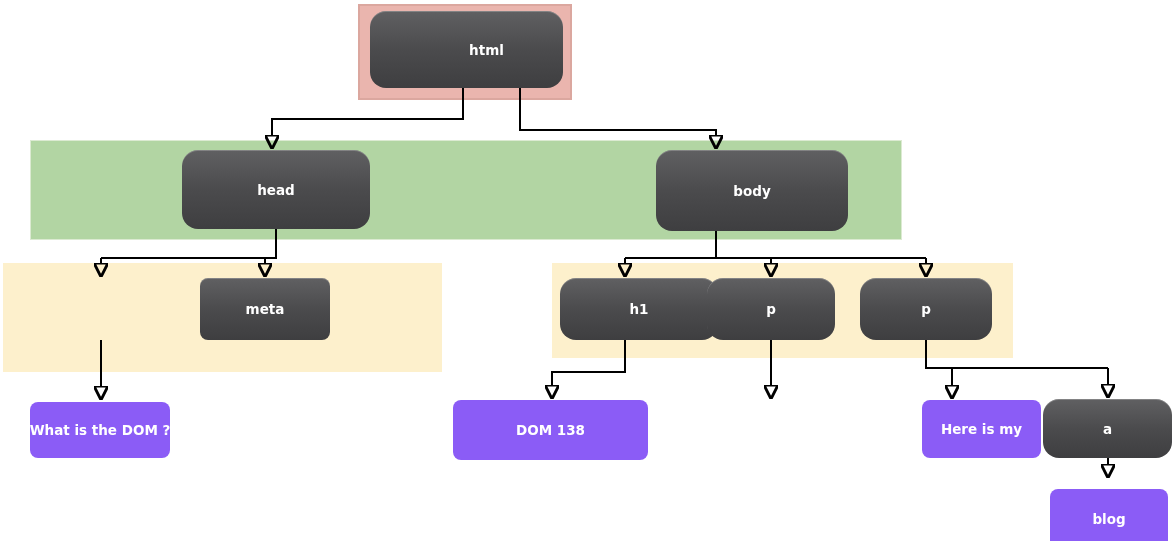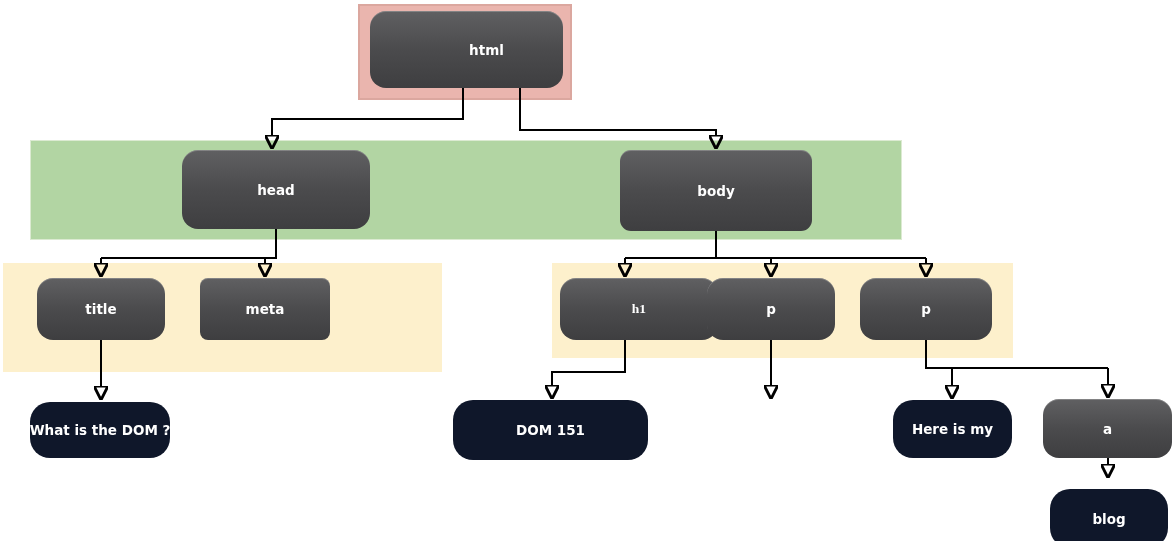--- a/index.html
+++ b/index.html
@@ -10,21 +10,21 @@
   .band-pink   { left:358px; top:4px;   width:214px; height:96px;  background:#eab5ae; border:2px solid #dba79f; box-sizing:border-box; }
   .band-green  { left:30px;  top:140px; width:872px; height:100px; background:#b2d5a3; border:1px solid #dcead2; box-sizing:border-box; }
   .band-yellow-left  { left:3px;   top:263px; width:439px; height:109px; background:#fdf0cc; }
   .band-yellow-right { left:552px; top:263px; width:461px; height:95px;  background:#fdf0cc; }
 
   .node { position:absolute; display:flex; align-items:center; justify-content:center;
           color:#ffffff; font-weight:bold; font-size:13.5px; text-align:center;
           box-sizing:border-box; white-space:nowrap; }
   .node-dark { background:linear-gradient(180deg,#606062 0%,#4b4b4d 50%,#3e3e40 100%);
                border-radius:16px; box-shadow:inset 0 1px 0 rgba(255,255,255,0.22); }
-  .node-red  { background:#0f172a; border-radius:20px; }
+  .node-red  { background:#8b5cf6; border-radius:8px; }
 
   .wires { position:absolute; left:0; top:0; width:1175px; height:541px; pointer-events:none; }
   .wires path { stroke:#000000; stroke-width:2; fill:none; }
 </style>
 </head>
 <body>
 
 <div class="canvas">
 
   <div class="band band-pink"></div>
@@ -56,26 +56,25 @@
 
     <path d="M926,340 L926,368 L1108,368"></path>
     <path d="M952,368 L952,385" marker-end="url(#arrow)"></path>
     <path d="M1108,368 L1108,384" marker-end="url(#arrow)"></path>
 
     <path d="M1108,458 L1108,464" marker-end="url(#arrow)"></path>
   </svg>
 
   <div class="node node-dark" style="left:370px; top:11px;  width:193px; height:77px;padding-left:40px;">html</div>
   <div class="node node-dark" style="left:182px; top:150px; width:188px; height:79px;">head</div>
-  <div class="node node-dark" style="left:620px; top:150px; width:192px; height:81px;border-radius:11px;">body</div>
-  <div class="node node-dark" style="left:37px;  top:278px; width:128px; height:62px;">title</div>
+  <div class="node node-dark" style="left:656px; top:150px; width:192px; height:81px;">body</div>
   <div class="node node-dark" style="left:200px; top:278px; width:130px; height:62px;border-radius:8px;">meta</div>
-  <div class="node node-dark" style="left:560px; top:278px; width:158px; height:62px;font-family:Liberation Serif, serif;">h1</div>
+  <div class="node node-dark" style="left:560px; top:278px; width:158px; height:62px;">h1</div>
   <div class="node node-dark" style="left:707px; top:278px; width:128px; height:62px;">p</div>
   <div class="node node-dark" style="left:860px; top:278px; width:132px; height:62px;">p</div>
   <div class="node node-dark" style="left:1043px; top:399px; width:129px; height:59px;">a</div>
 
   <div class="node node-red" style="left:30px;   top:402px; width:140px; height:56px;">What is the DOM ?</div>
-  <div class="node node-red" style="left:453px;  top:400px; width:195px; height:60px;">DOM 151</div>
-  <div class="node node-red" style="left:893px;  top:400px; width:119px; height:58px;">Here is my</div>
+  <div class="node node-red" style="left:453px;  top:400px; width:195px; height:60px;">DOM 138</div>
+  <div class="node node-red" style="left:922px;  top:400px; width:119px; height:58px;">Here is my</div>
   <div class="node node-red" style="left:1050px; top:479px; width:118px; height:59px;margin-top:10px;">blog</div>
 
 </div>
 
 </body></html>

